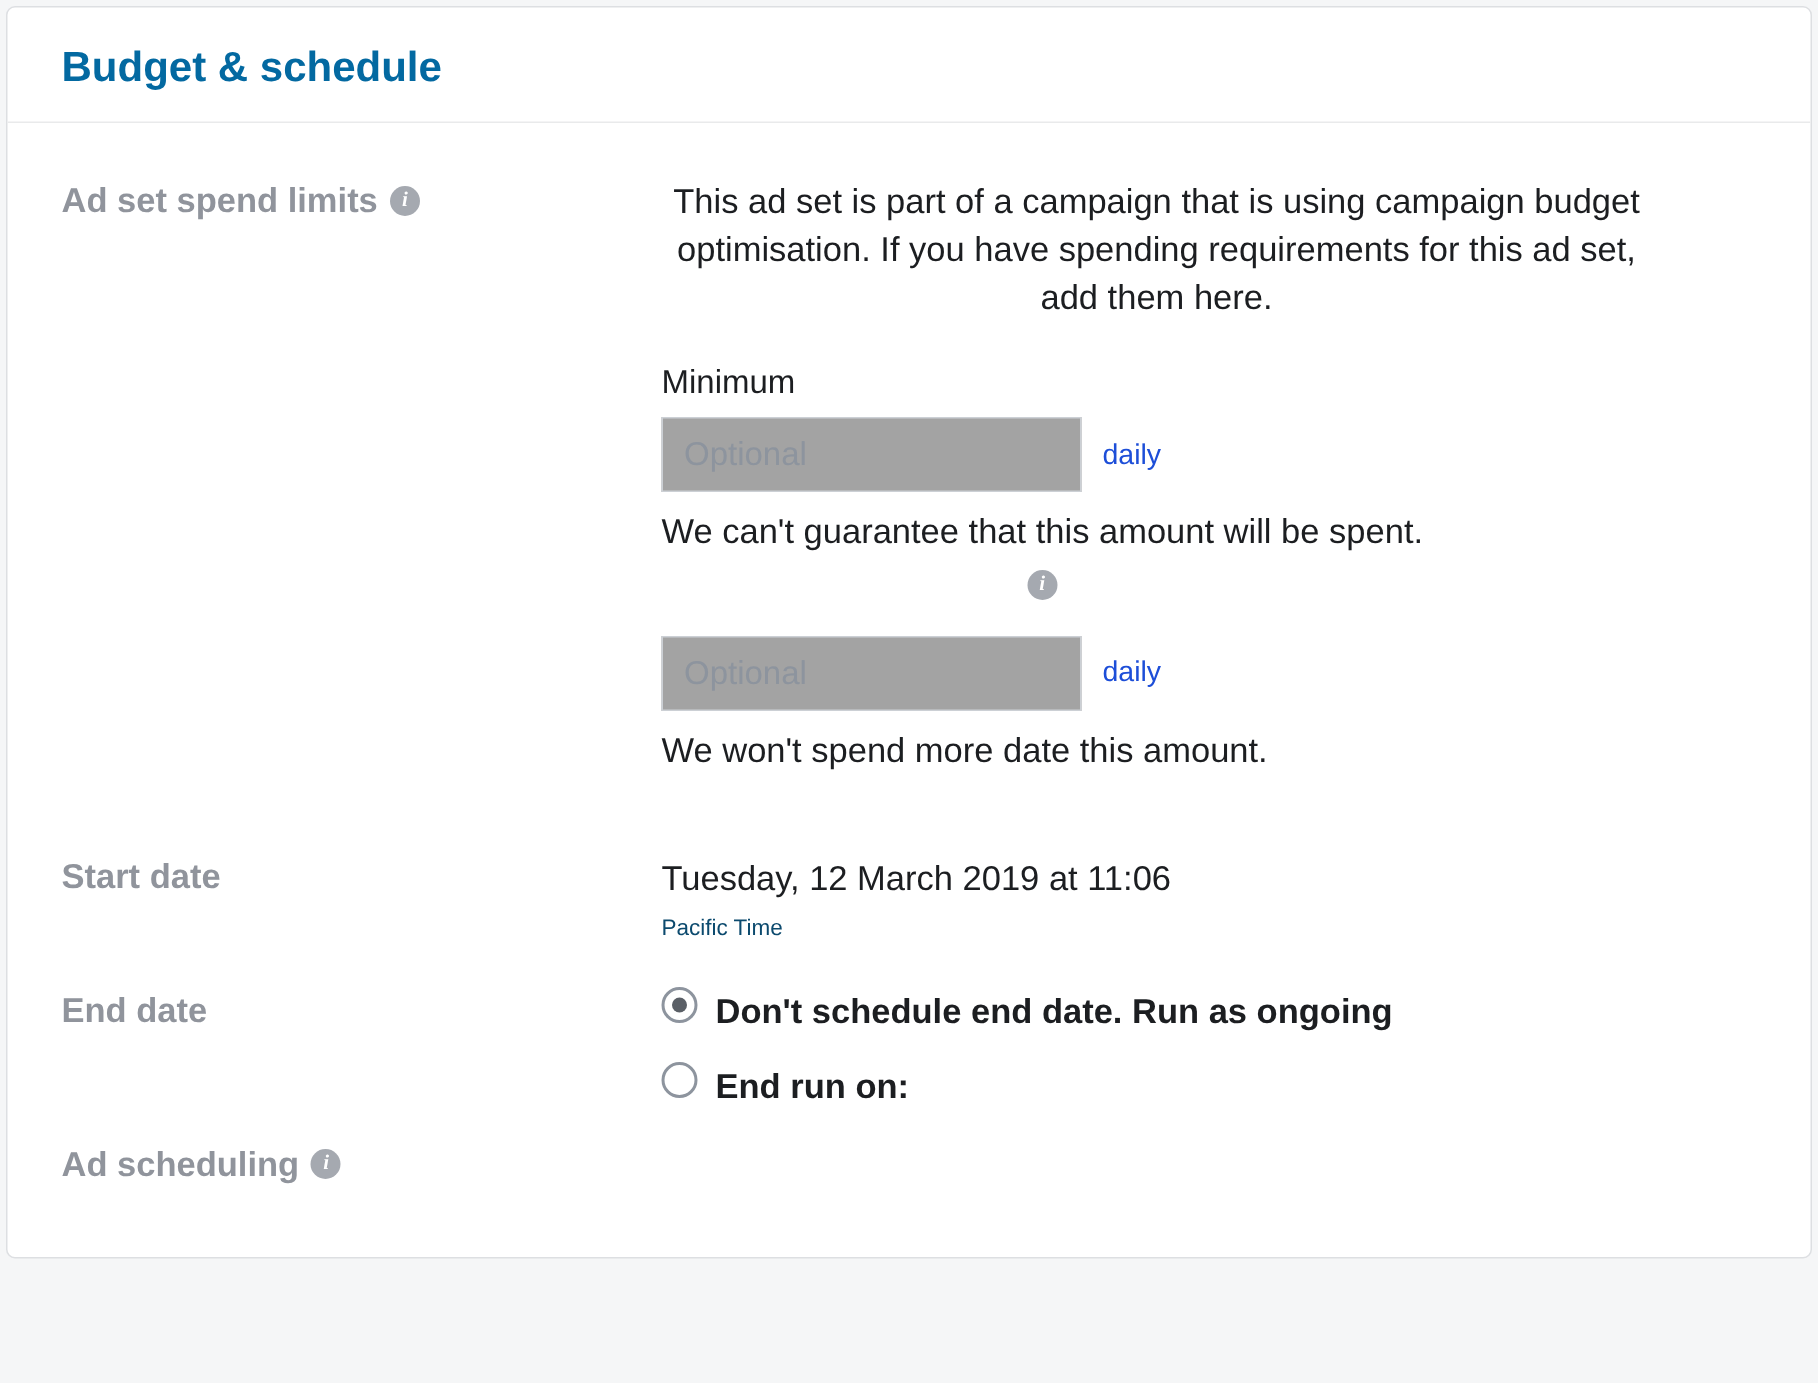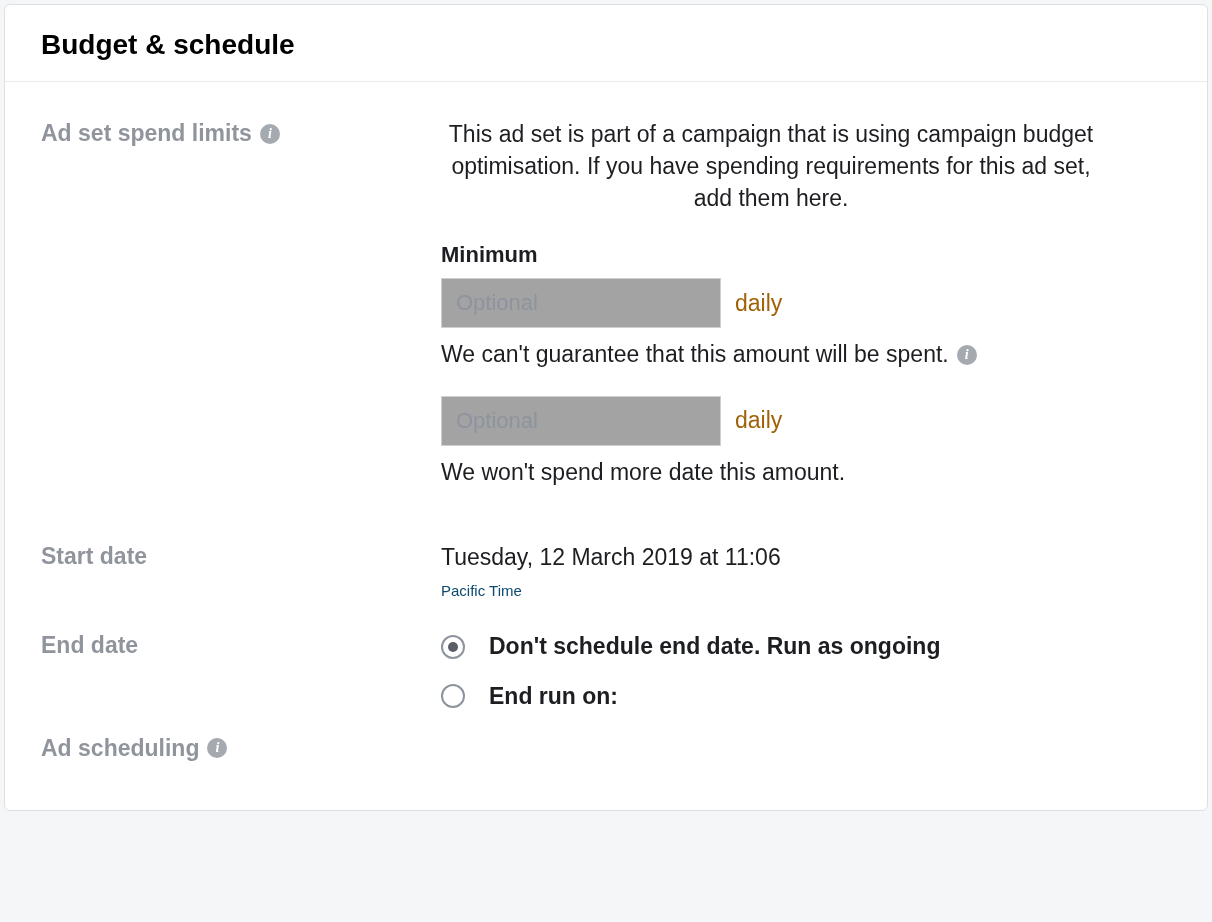--- a/index.html
+++ b/index.html
@@ -19,21 +19,21 @@
       border-radius: 6px;
       overflow: hidden;
     }
     .card-header {
       padding: 24px 36px 20px 36px;
       border-bottom: 1px solid #e9eaeb;
     }
     .card-header h1 {
       font-size: 28px;
       font-weight: 700;
-      color: #000000;
+      color: #0369a1;
     }
     .card-body {
       padding: 36px 36px 48px 36px;
     }
     .row {
       display: flex;
       align-items: flex-start;
       margin-bottom: 28px;
     }
     .row.tight {
@@ -77,21 +77,21 @@
     .desc {
       font-size: 23px;
       color: #1c1e21;
       margin-bottom: 24px;
       line-height: 1.4;
       max-width: 660px;
       text-align: center;
     }
     .sub-label {
       font-size: 22px;
-      font-weight: 700;
+      font-weight: 400;
       color: #1c1e21;
       margin-bottom: 8px;
       margin-top: 16px;
     }
     .input-row {
       display: flex;
       align-items: center;
       gap: 14px;
       margin-bottom: 10px;
       position: relative;
@@ -102,47 +102,47 @@
       border: 1px solid #ccd0d5;
       padding: 0 14px;
       font-size: 22px;
       color: #1c1e21;
       background: #a3a3a3;
     }
     .text-input::placeholder {
       color: #8d949e;
     }
     .suffix {
-      font-size: 23px;
-      color: #a16207;
+      font-size: 19px;
+      color: #1d4ed8;
       text-align: center;
     }
     .helper {
       font-size: 23px;
       color: #1c1e21;
       margin-bottom: 24px;
       display: inline-flex;
       align-items: center;
       gap: 8px;
+      flex-direction: column;
     }
     .link {
       color: #385898;
       font-size: 23px;
       cursor: pointer;
       display: inline-block;
     }
     .tz {
       font-size: 15px;
       color: #0c4a6e;
       margin-top: 6px;
     }
     .radio-row {
       display: flex;
-      align-items: center;
-      gap: 24px;
+      gap: 12px;
       margin-bottom: 16px;
     }
     .radio {
       width: 24px;
       height: 24px;
       border: 2px solid #8d949e;
       border-radius: 50%;
       display: inline-flex;
       align-items: center;
       justify-content: center;

